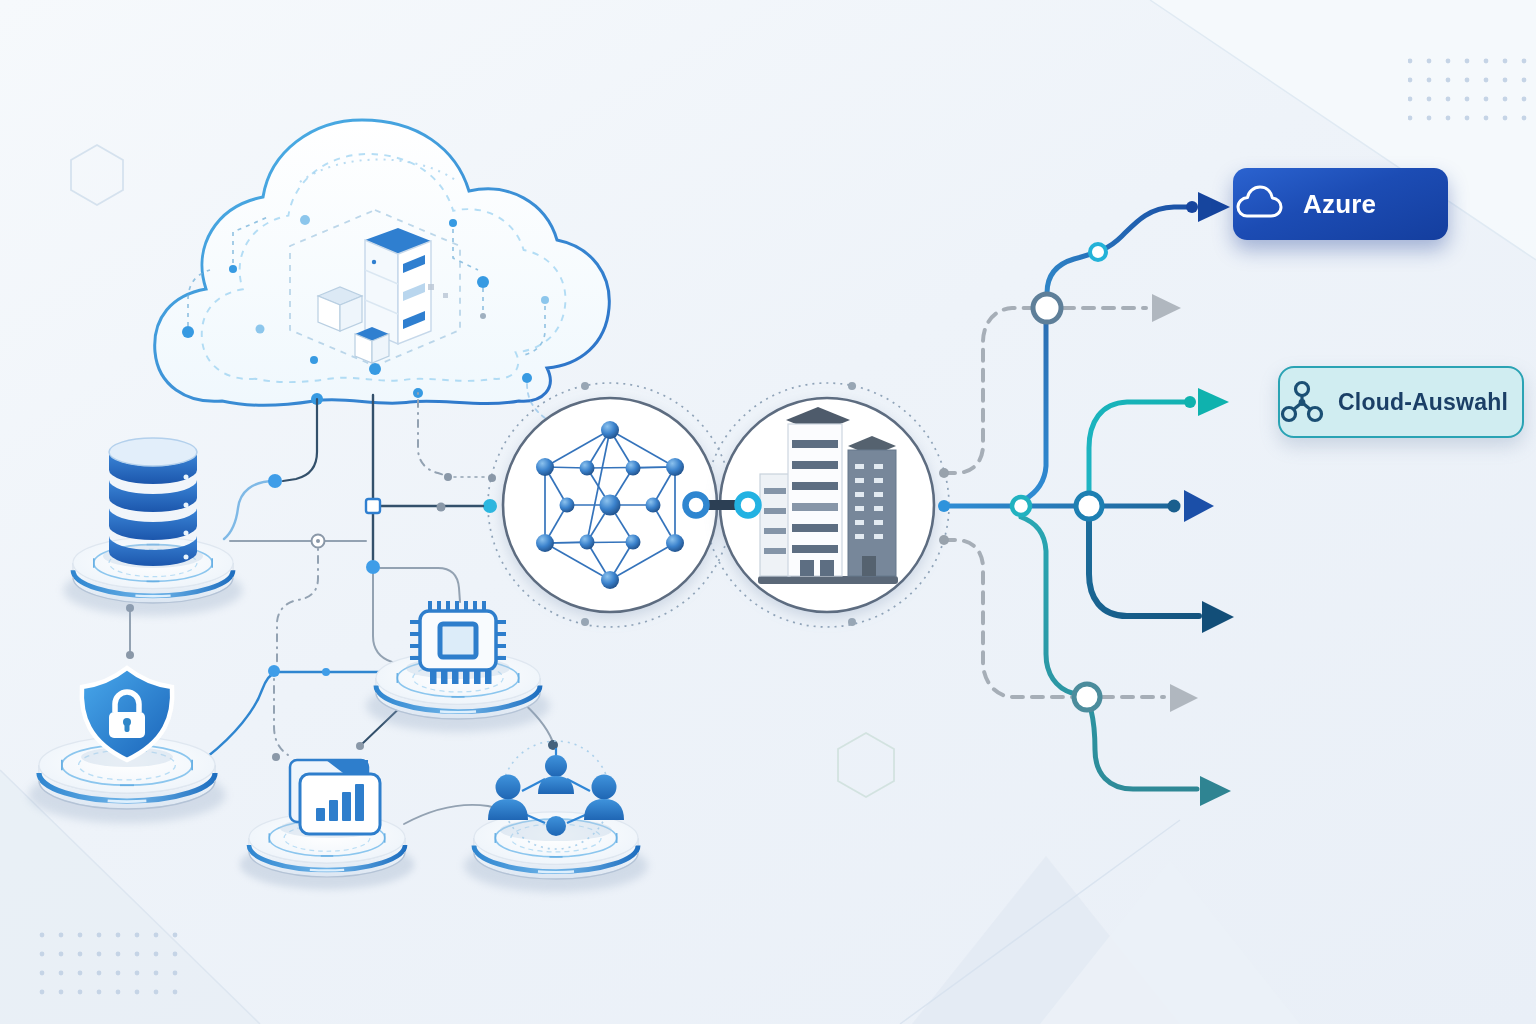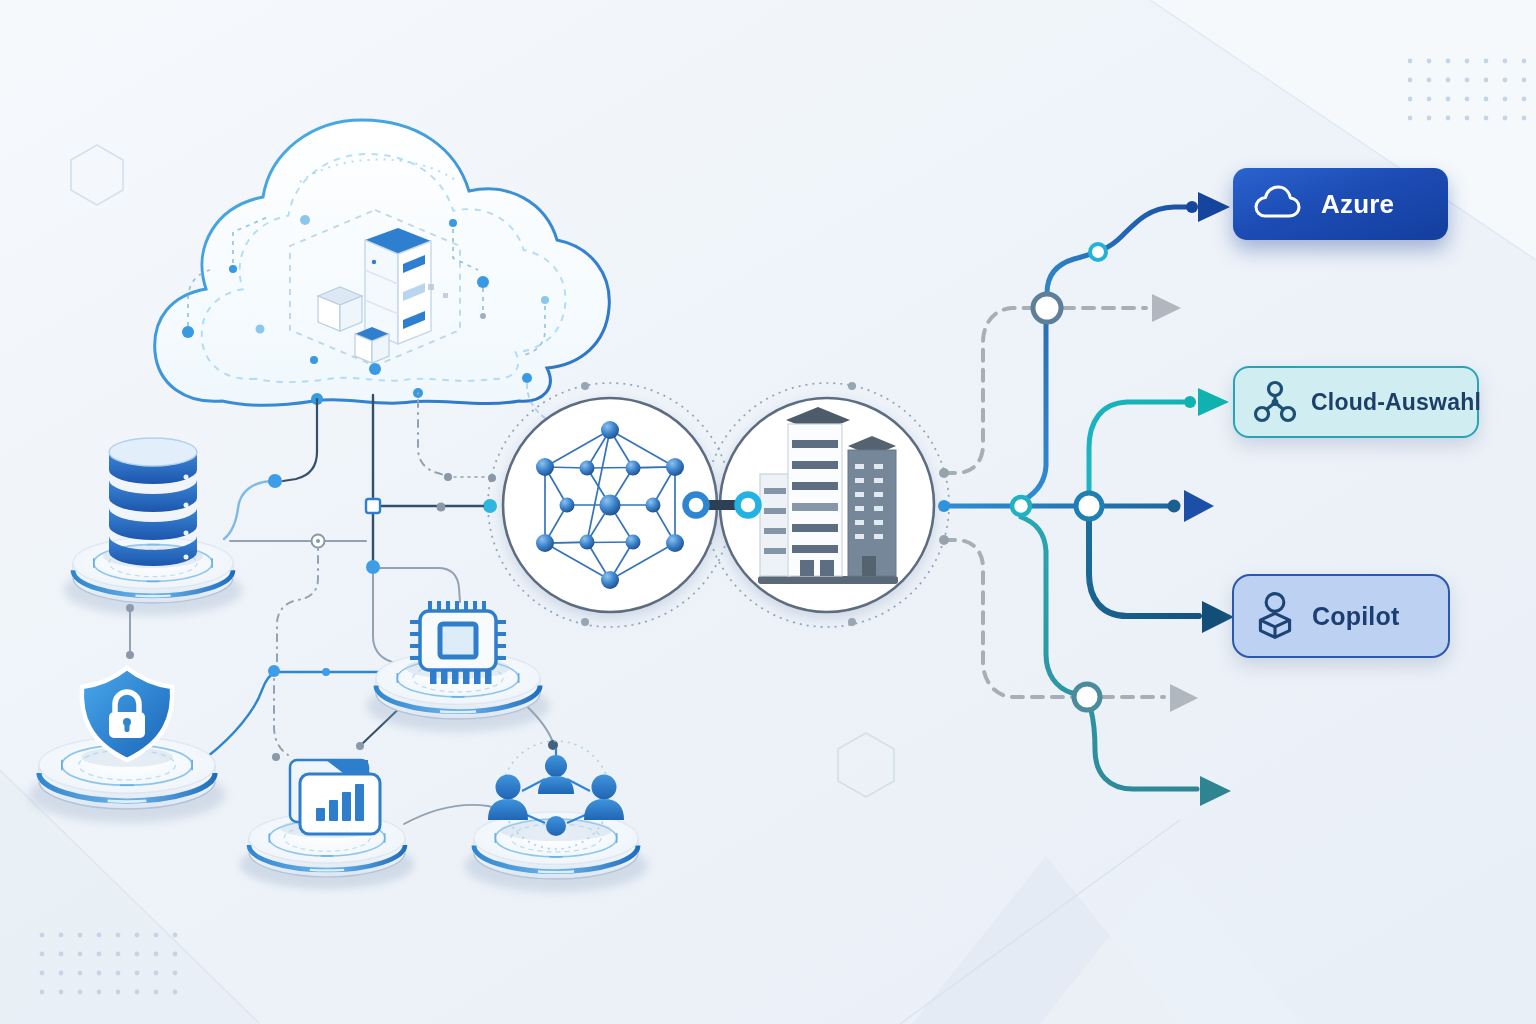--- a/index.html
+++ b/index.html
@@ -1,28 +1,28 @@
 <!DOCTYPE html>
 <html><head>
 <meta charset="utf-8">
 <style>
   html,body{margin:0;padding:0;background:#dfe6ef;}
   .stage{position:relative;width:1536px;height:1024px;overflow:hidden;
          background:linear-gradient(150deg,#f6f9fc 0%,#eef3f9 45%,#e9eff7 100%);
          font-family:"Liberation Sans",sans-serif;}
   .stage > svg{position:absolute;left:0;top:0;}
   .pill{position:absolute;display:flex;align-items:center;box-sizing:border-box;
-        border-radius:16px;gap:14px;padding:0 14px 0 18px;
+        border-radius:16px;gap:14px;padding:0 14px 0 0;
         box-shadow:0 8px 18px rgba(110,135,170,.28);}
   .pill .label{font-weight:700;letter-spacing:.2px;white-space:nowrap;}
   .pill-azure{left:1233px;top:168px;width:215px;height:72px;border-radius:14px;
         background:linear-gradient(160deg,#2b63d0 0%,#1c4cb4 45%,#143e9e 100%);
         box-shadow:0 10px 20px rgba(25,60,150,.35);}
   .pill-azure .label{color:#ffffff;font-size:26px;}
-  .pill-cloud{left:1233px;top:366px;width:246px;height:72px;background:#d0edf1;
+  .pill-cloud{left:1278px;top:366px;width:246px;height:72px;background:#d0edf1;
         border:2.5px solid #2aa3b4;}
   .pill-cloud .label{color:#1b3f66;font-size:23px;}
   .pill-copilot{left:1232px;top:574px;width:218px;height:84px;border-radius:18px;
         background:#bdd2f3;border:2.5px solid #2a59ac;}
   .pill-copilot .label{color:#1b3f72;font-size:25px;}
   .pill-ki{left:1232px;top:754px;width:236px;height:74px;background:#c9e9ec;
         border:2.5px solid #2b7e95;}
   .pill-ki .label{color:#14395e;font-size:22px;}
   .pill .icn{flex:0 0 auto;display:block;}
 </style>
@@ -479,25 +479,15 @@
           <circle cx="35" cy="34" r="6.5"></circle>
       <line x1="22" y1="15.5" x2="22" y2="22.5"></line>
       <line x1="22" y1="22.5" x2="13.5" y2="29.5"></line>
       <line x1="22" y1="22.5" x2="30.5" y2="29.5"></line>
     </g>
     <circle cx="22" cy="22.5" r="3.4" fill="#1b4f74"></circle>
   </svg>
   <span class="label">Cloud-Auswahl</span>
 </div>
 
-<div class="pill pill-copilot">
-  <svg class="icn" width="46" height="50" viewBox="0 0 44 48">
-    <g stroke="#1d4476" stroke-width="3" fill="none" stroke-linejoin="round">
-      <circle cx="22" cy="11" r="8.5"></circle>
-      <polygon points="8,28 22,21.5 36,28 22,34.5"></polygon>
-      <path d="M8 28 V38 L22 44.5 V34.5 M36 28 V38 L22 44.5"></path>
-    </g>
-  </svg>
-  <span class="label">Copilot</span>
+
+
 </div>
 
-
-</div>
-
 </body></html>

